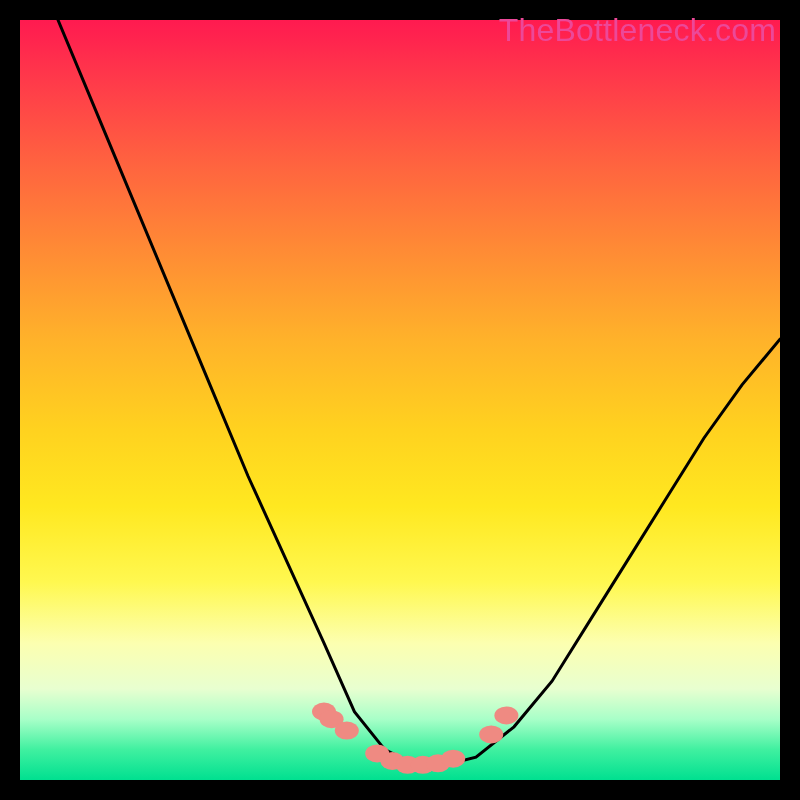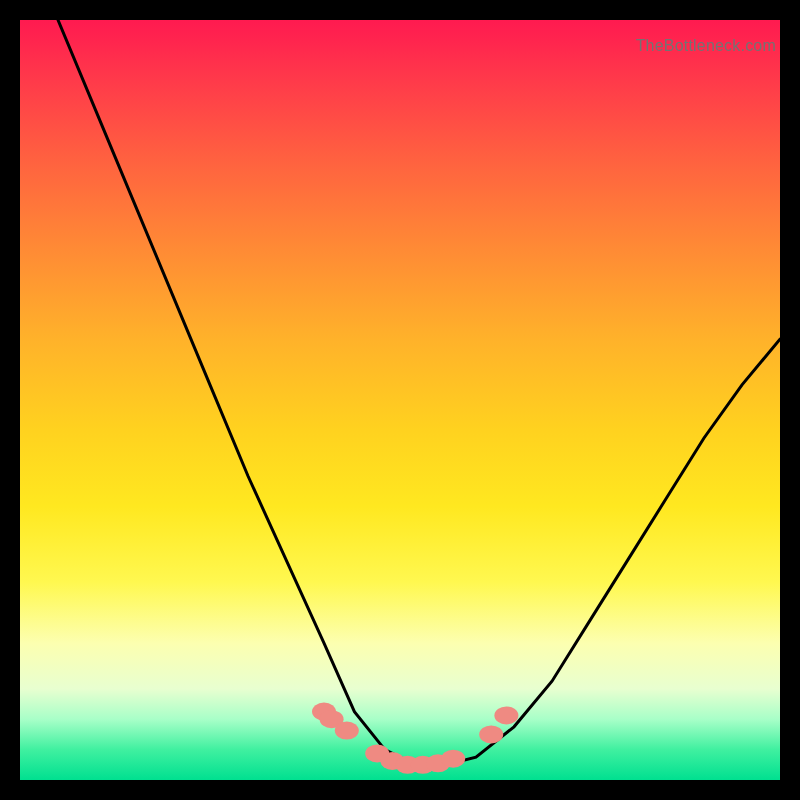--- a/index.html
+++ b/index.html
@@ -34,24 +34,24 @@
       #fff850 74%,
       #fcffb0 82%,
       #e8ffd0 88%,
       #a8ffc8 92%,
       #40f0a0 96%,
       #00e090 100%
     );
   }
   .watermark {
     position: absolute;
-    top: 37px;
+    top: 12px;
     right: 24px;
-    color: #737373;
-    font-size: 16px;
+    color: #ec4899;
+    font-size: 32px;
     font-weight: 500;
     letter-spacing: 0.2px;
   }
 </style>
 </head>
 <body>
 
 <div class="frame">
   <div class="plot-area">
     <svg width="760" height="760" viewBox="0 0 760 760" style="position:absolute;left:0;top:0;">

